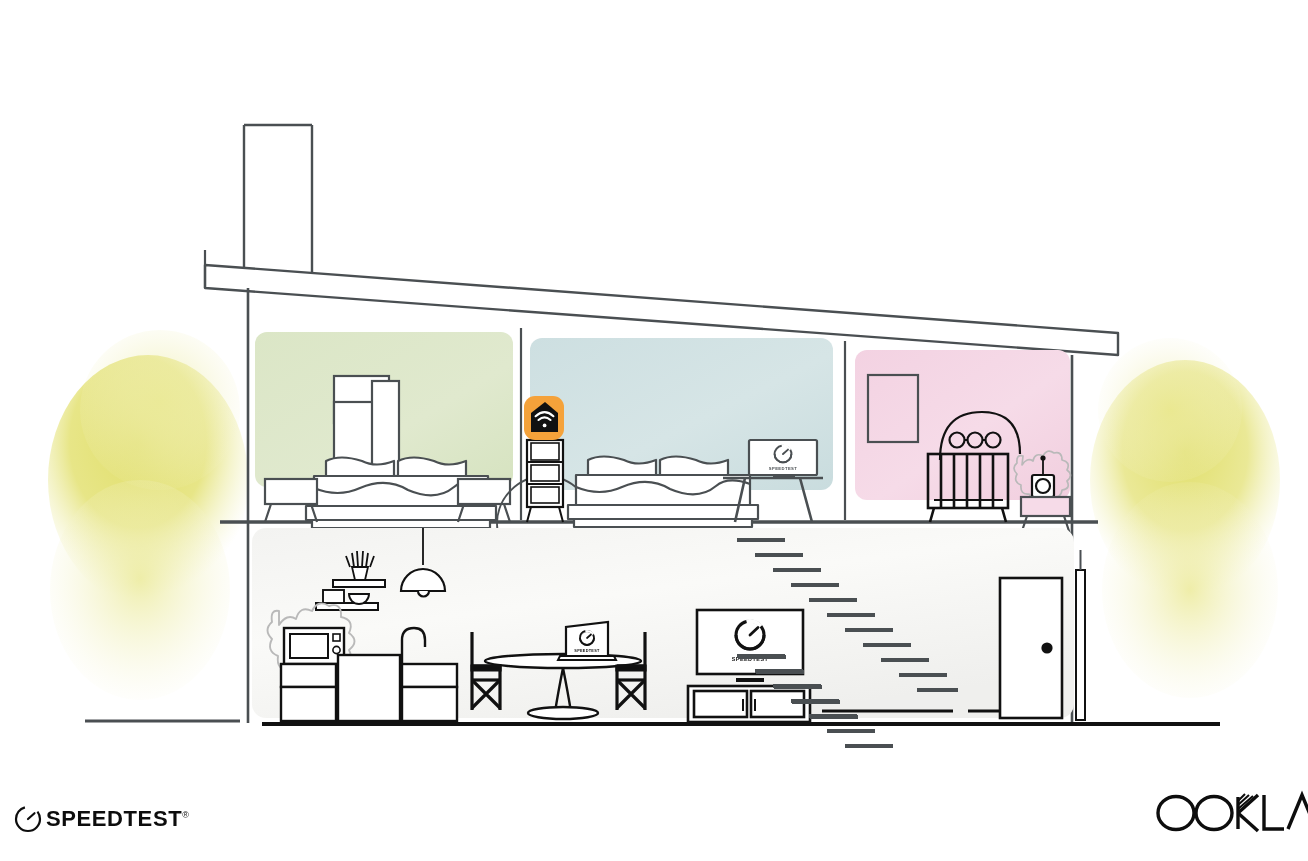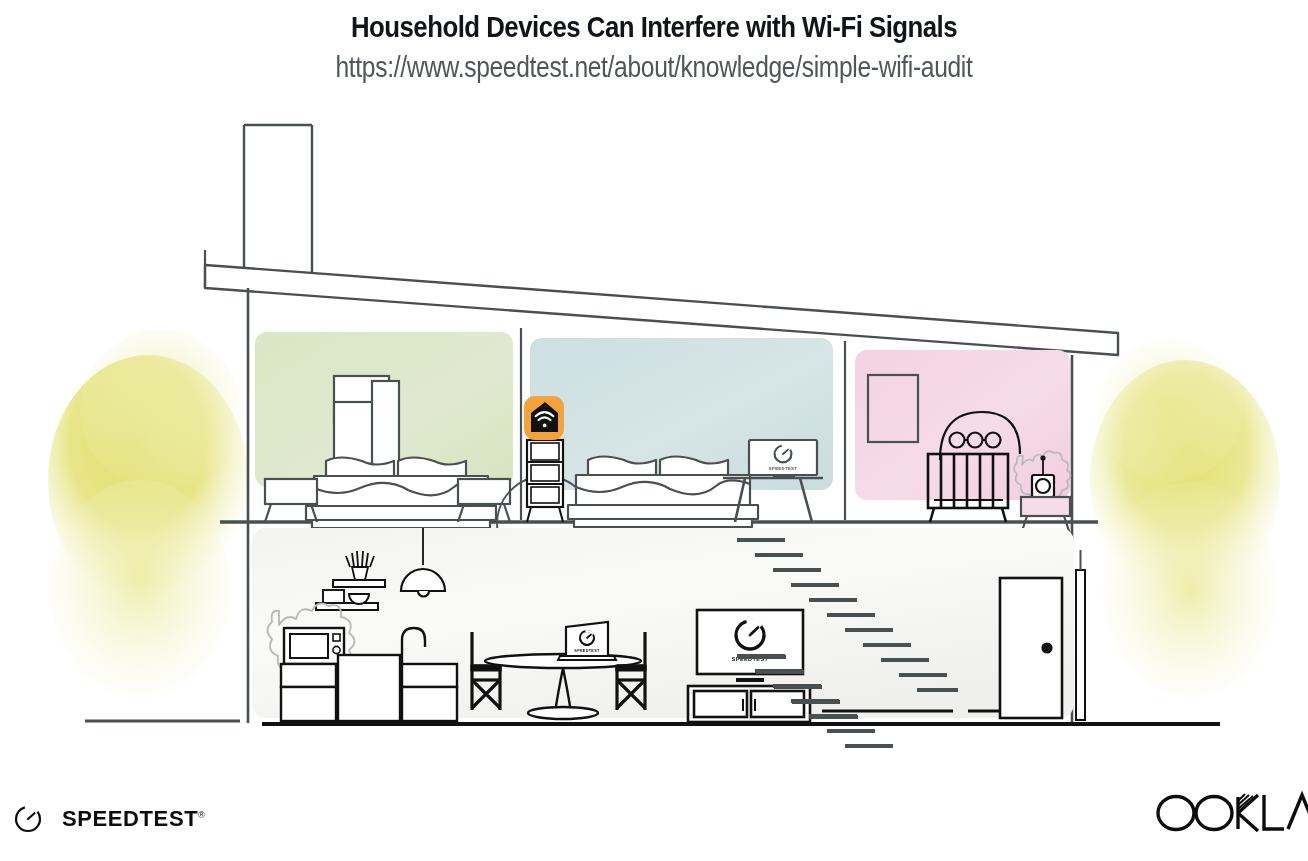--- a/index.html
+++ b/index.html
@@ -37,42 +37,38 @@
   }
 
   
   .art{position:absolute;left:0;top:110px;width:1308px;height:640px;}
   .svgart{position:absolute;left:0;top:0;}
 
   
   .footer{position:absolute;left:0;bottom:0;width:1308px;height:90px;}
   .speedtest-logo{
     position:absolute;left:14px;bottom:28px;
-    display:flex;align-items:center;gap:20px;
+    display:flex;align-items:center;gap:4px;
   }
   .speedtest-word{
     font-family:"Liberation Sans", sans-serif;
     font-weight:700;font-size:22px;letter-spacing:0.6px;color:#0d0d0d;
     position:relative;
   }
   .speedtest-word .reg{font-size:9px;vertical-align:super;font-weight:400;}
   .ookla-logo{
     position:absolute;right:-14px;bottom:26px;
     display:flex;align-items:flex-end;
   }
 </style>
 </head>
 <body>
 
 <div id="stage">
 
-  <div class="header">
-    <h1 class="title">Household Devices Can Interfere with Wi-Fi Signals</h1>
-    <div class="subtitle">https://www.speedtest.net/about/knowledge/simple-wifi-audit</div>
-  </div>
 
   <div class="art">
     <svg class="svgart" width="1308" height="640" viewBox="0 0 1308 640" xmlns="http://www.w3.org/2000/svg">
       <defs>
         <radialGradient id="leafL" cx="45%" cy="35%" r="62%">
           <stop offset="0%" stop-color="#dfdd63" stop-opacity="0.95"></stop>
           <stop offset="55%" stop-color="#e3e172" stop-opacity="0.85"></stop>
           <stop offset="100%" stop-color="#f0efb4" stop-opacity="0"></stop>
         </radialGradient>
         <radialGradient id="leafL2" cx="50%" cy="45%" r="60%">

